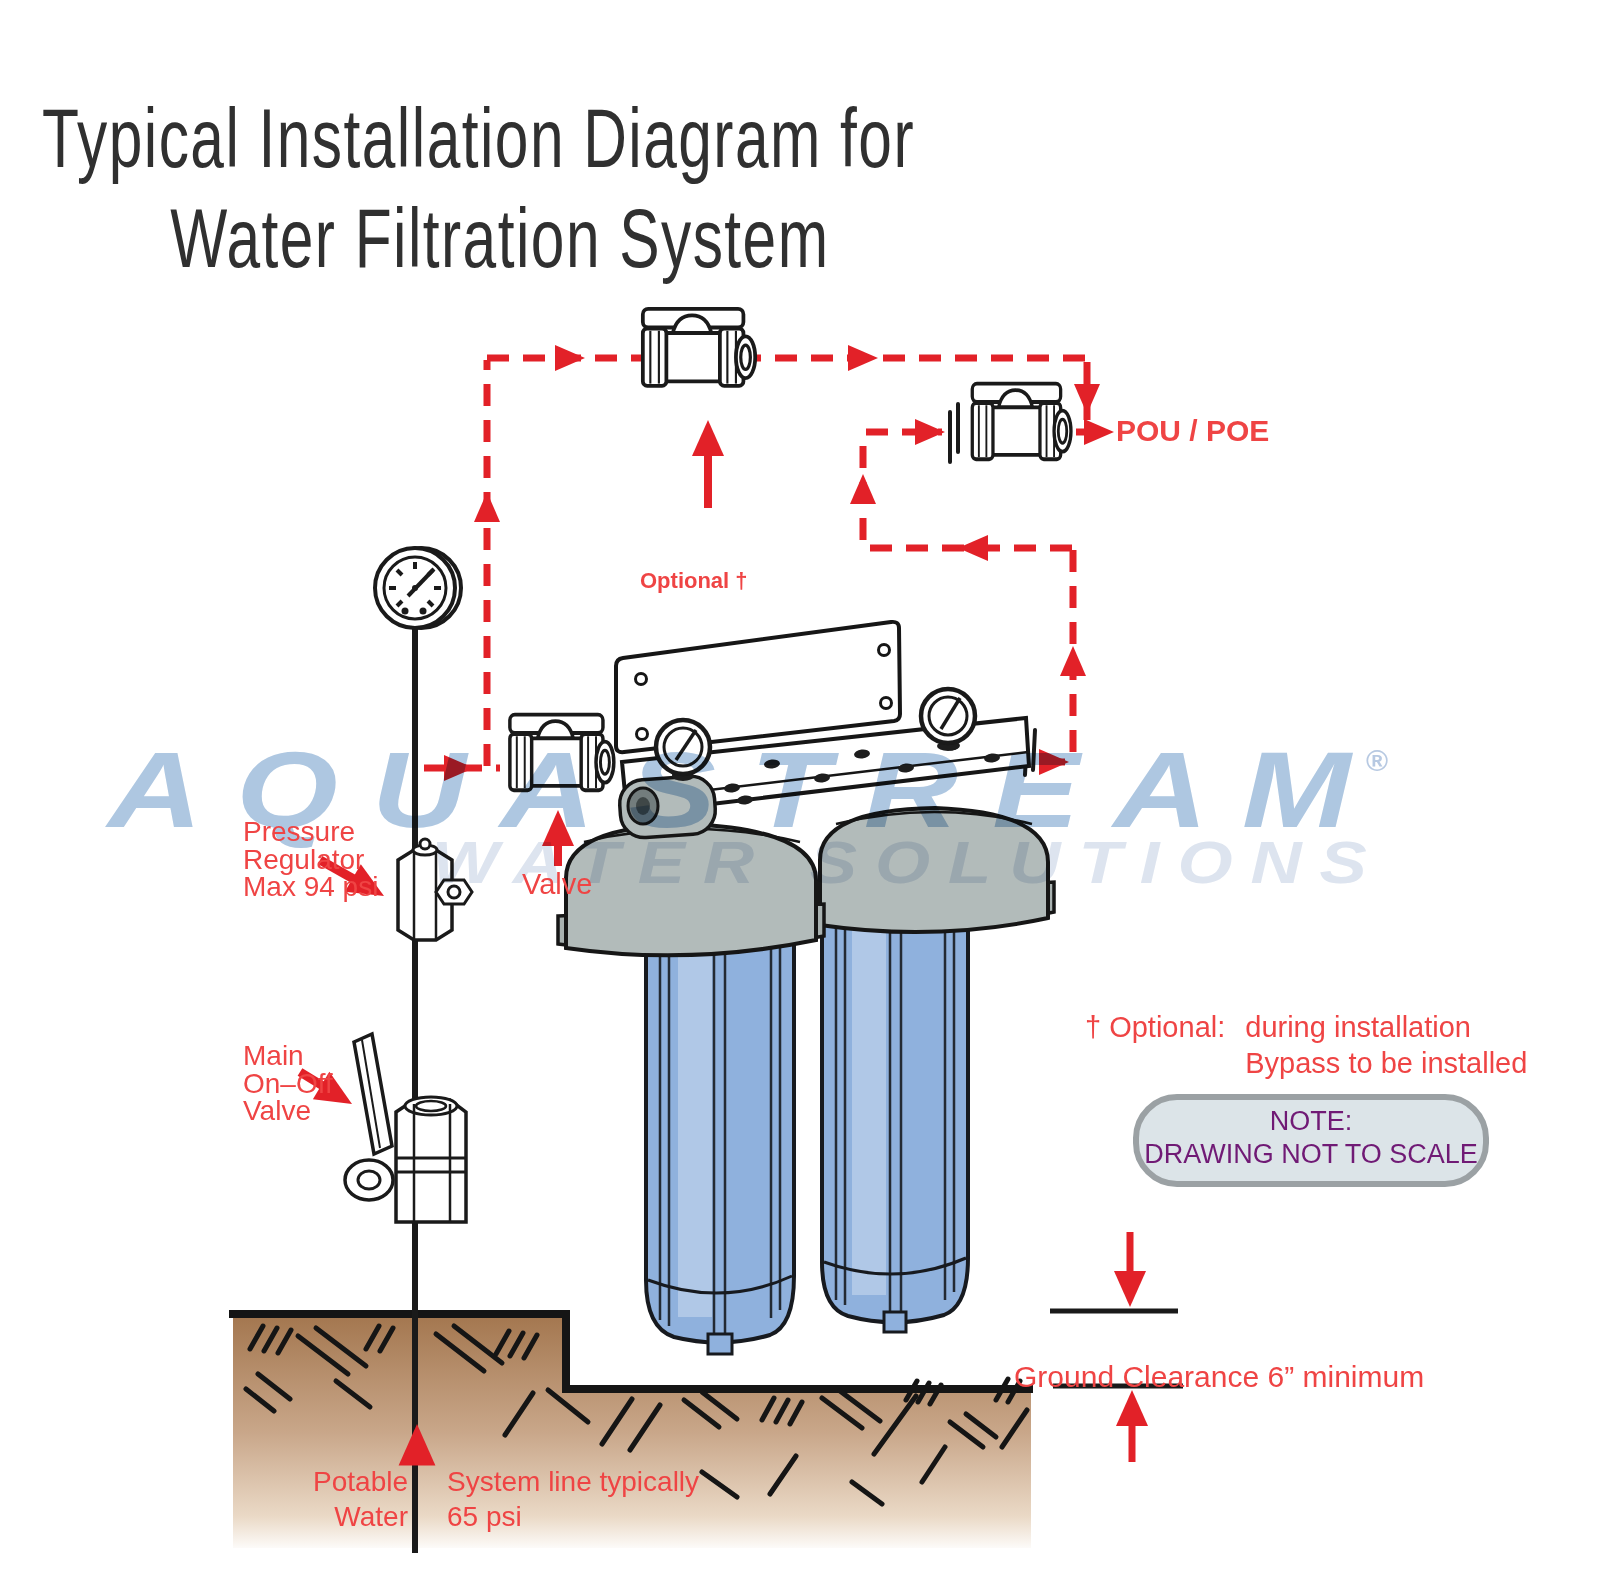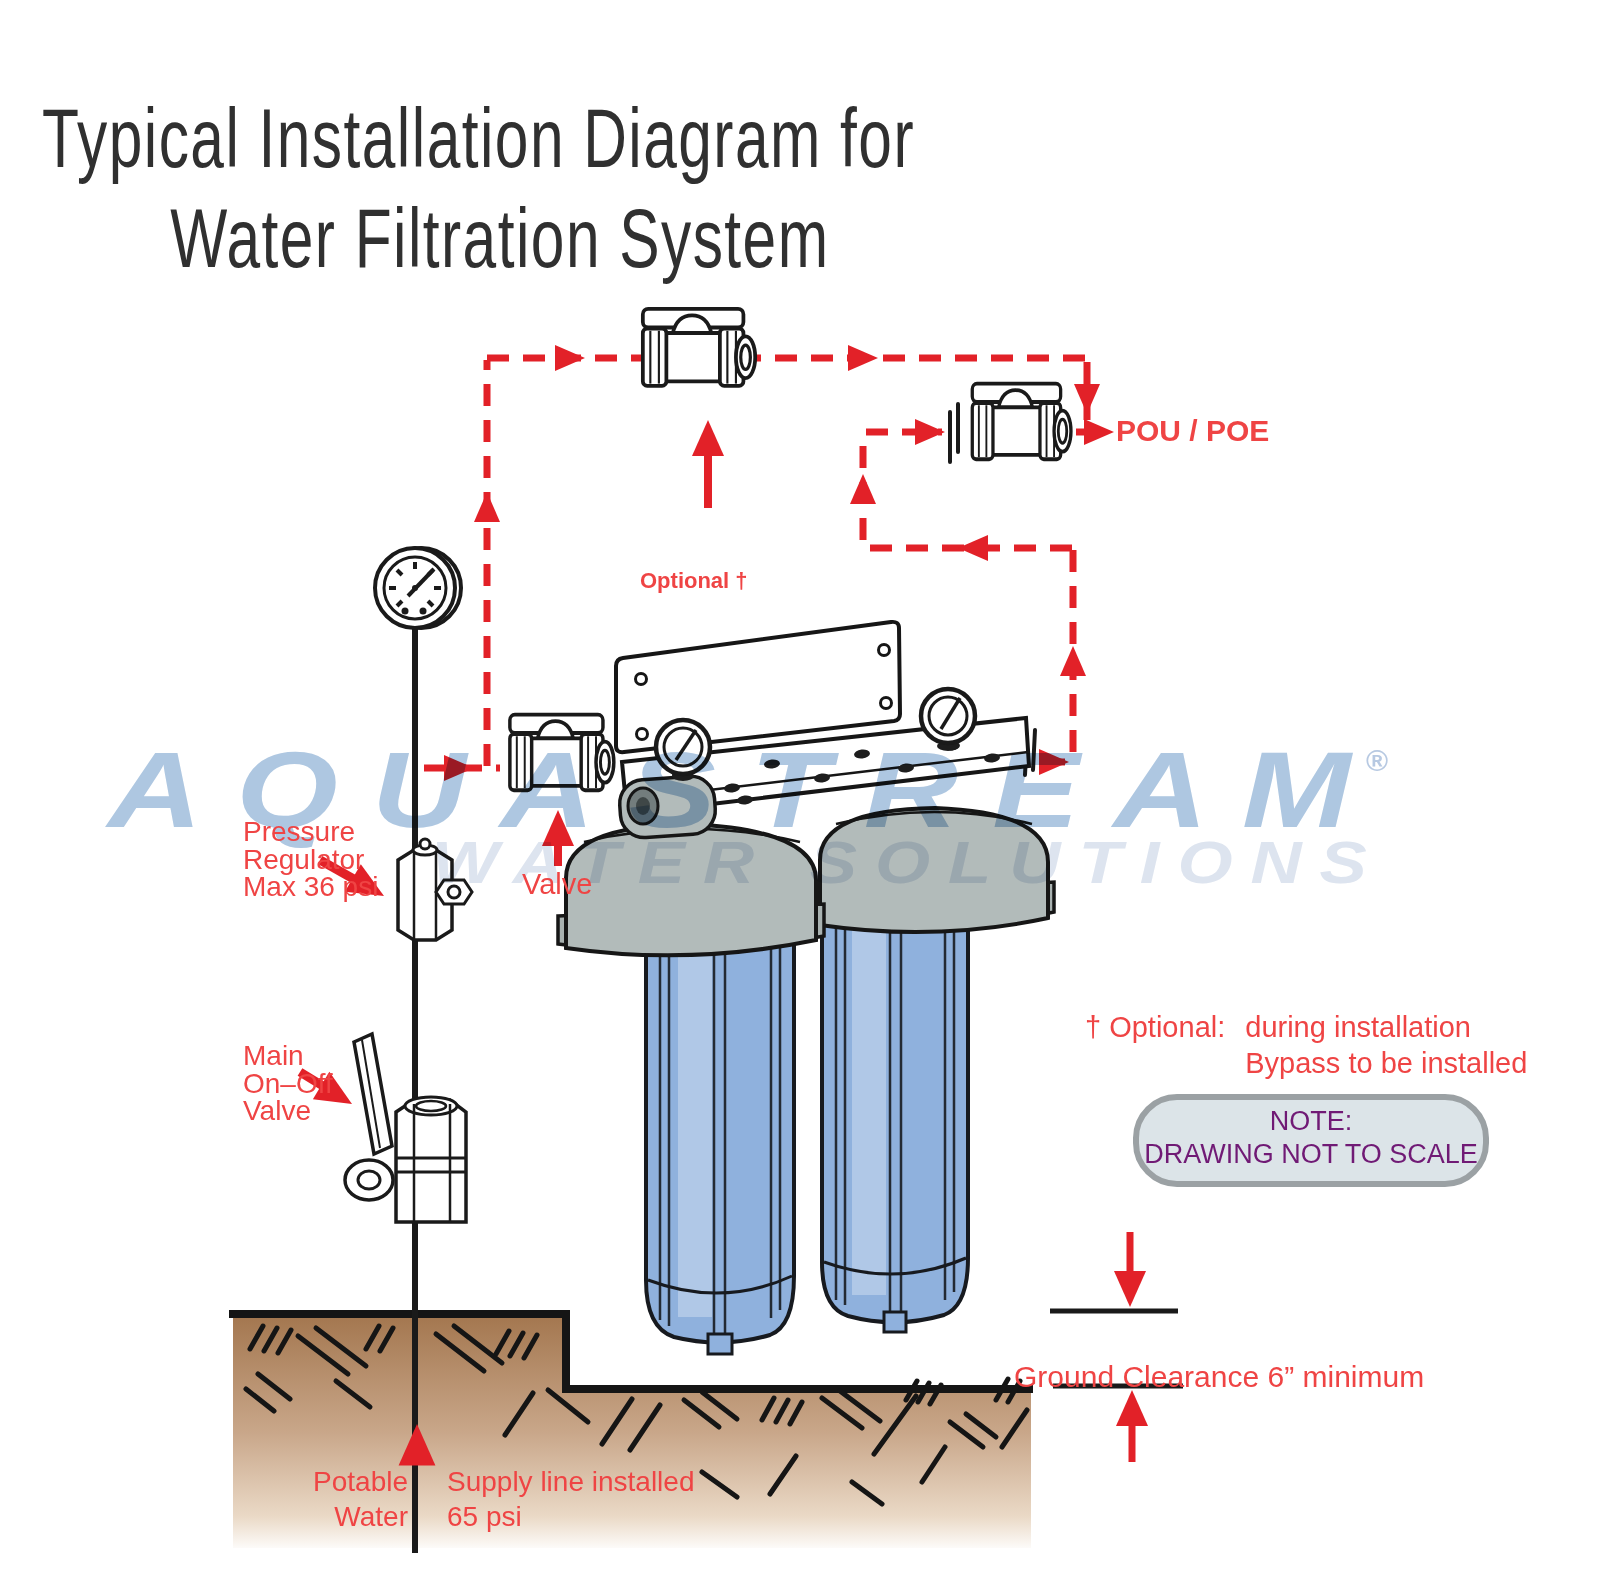--- a/index.html
+++ b/index.html
@@ -288,21 +288,21 @@
 </div>
 <div id="wm-reg">®</div>
 
 <div class="lbl b" style="left:640px;top:520px;font-size:22px;margin-top:48px;">Optional †</div>
 
 <div class="lbl b" style="left:1116px;top:414px;font-size:30px;">POU / POE</div>
 
 <div class="lbl ml" style="left:243px;top:770px;">
   <div>Pressure</div>
   <div>Regulator</div>
-  <div>Max 36 psi</div>
+  <div>Max 94 psi</div>
 </div>
 
 <div class="lbl" style="left:522px;top:868px;font-size:29px;">Valve</div>
 
 <div class="lbl ml" style="left:243px;top:994px;">
   <div>Main</div>
   <div>On–Off</div>
   <div>Valve</div>
 </div>
 
@@ -322,17 +322,17 @@
 </div>
 
 <div class="lbl" style="left:1014px;top:1360px;font-size:30px;">Ground Clearance 6” minimum</div>
 
 <div class="lbl" style="left:296px;top:1464px;width:112px;text-align:right;font-size:28px;line-height:35px;">
   <div>Potable</div>
   <div>Water</div>
 </div>
 
 <div class="lbl" style="left:447px;top:1464px;font-size:28px;line-height:35px;">
-  <div>Supply line installed</div>
+  <div>System line typically</div>
   <div>65 psi</div>
 </div>
 
 </div>
 
 </body></html>

